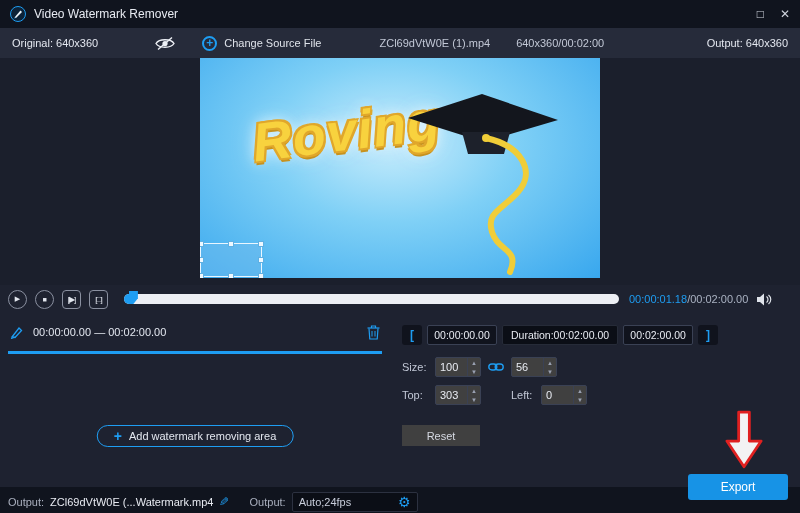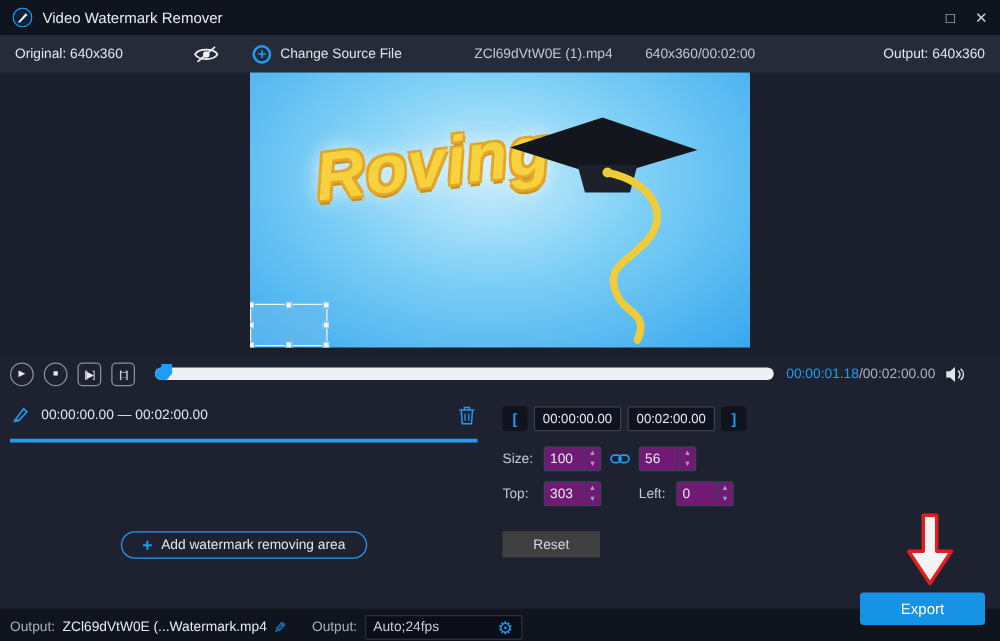--- a/index.html
+++ b/index.html
@@ -89,21 +89,21 @@
   .time-box { width:70px; height:20px; background:#10131d; border:1px solid #3a4154;
     border-radius:2px; color:#e8ebf2; font-size:10.5px; display:flex;
     align-items:center; justify-content:center; cursor:text;text-align:center; }
   .dur-box { height:20px; padding:0 8px; background:#0b0e16; border:1px solid #262b38;
     border-radius:2px; color:#e8ebf2; font-size:10.5px; display:flex; align-items:center; }
   .lbl { color:#c2c8d6; }
   .lbl-size { width:33px; }
   .lbl-top { width:33px; }
   .lbl-left { width:30px; margin-left:30px; }
   .num-input { display:flex; align-items:center; width:46px; height:20px;
-    background:#701a75; border:1px solid #3a4154; border-radius:2px; }
+    background:#404040; border:1px solid #3a4154; border-radius:2px; }
   .num-input input { flex:1; width:28px; background:transparent; border:0; outline:none;
     color:#e8ebf2; font-family:"Liberation Sans", sans-serif; font-size:11px; padding:0 4px; }
   .spin { width:13px; height:100%; border-left:1px solid #3a4154; display:flex;
     flex-direction:column; }
   .spin span { flex:1; font-size:6px; color:#9aa1b2; display:flex; align-items:center;
     justify-content:center; cursor:pointer; line-height:1; }
   .link-ic { margin:0 7px; display:inline-flex; cursor:pointer; }
   .reset-btn { position:absolute; left:12px; top:112px; width:78px; height:21px;
     background:#404040; border:0; border-radius:0; color:#d5d9e2; font-size:11px;
     cursor:pointer; font-family:"Liberation Sans", sans-serif; }
@@ -237,20 +237,21 @@
       <button class="add-btn">
         <span class="add-plus">+</span>
         <span>Add watermark removing area</span>
       </button>
     </div>
 
     <div class="rpanel">
       <div class="erow erow1">
         <span class="bracket-btn">[</span>
         <span class="time-box">00:00:00.00</span>
+        <span class="dur-box">Duration:00:02:00.00</span>
         <span class="time-box">00:02:00.00</span>
         <span class="bracket-btn">]</span>
       </div>
 
       <div class="erow erow2">
         <span class="lbl lbl-size">Size:</span>
         <span class="num-input">
           <input value="100" style="">
           <span class="spin">
             <span>▲</span>

